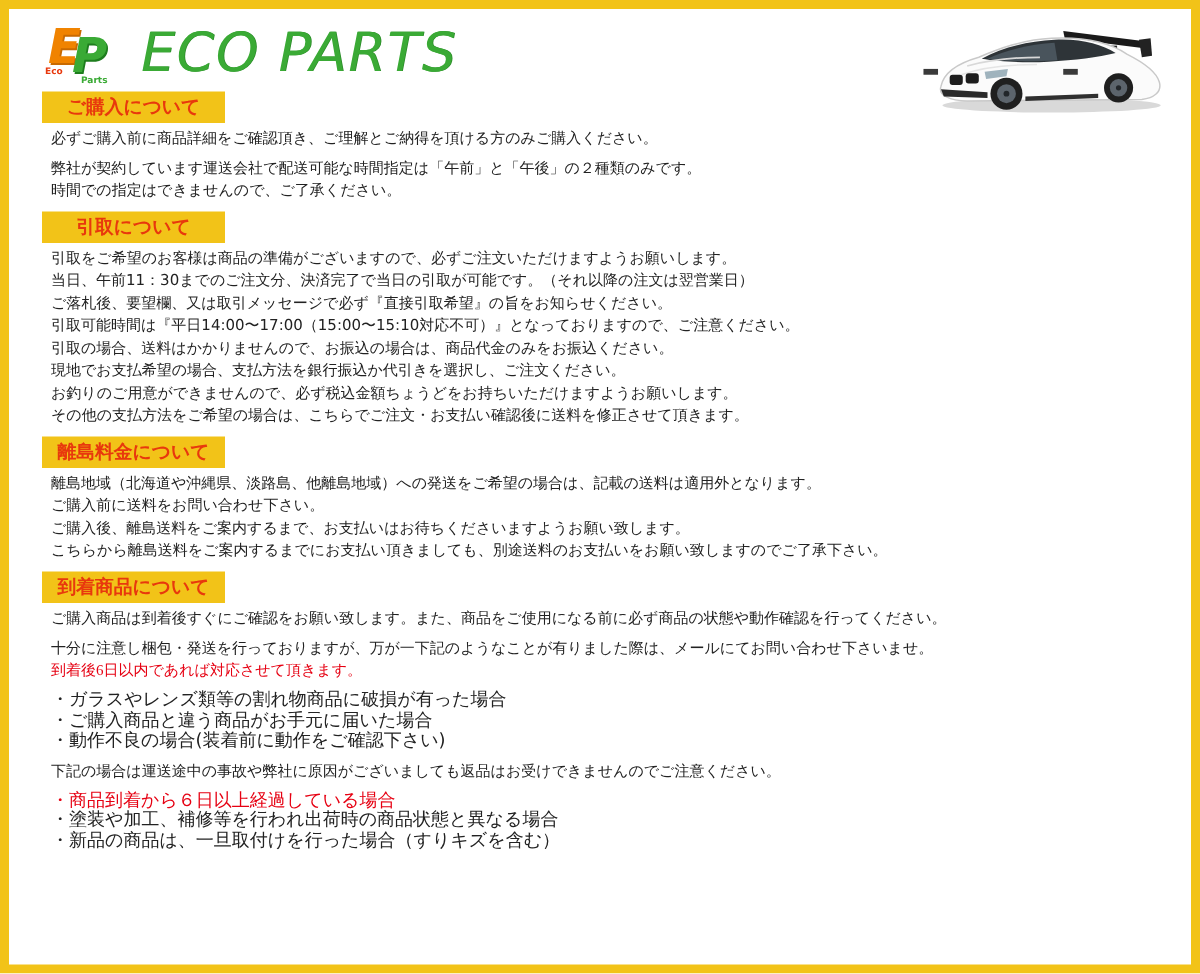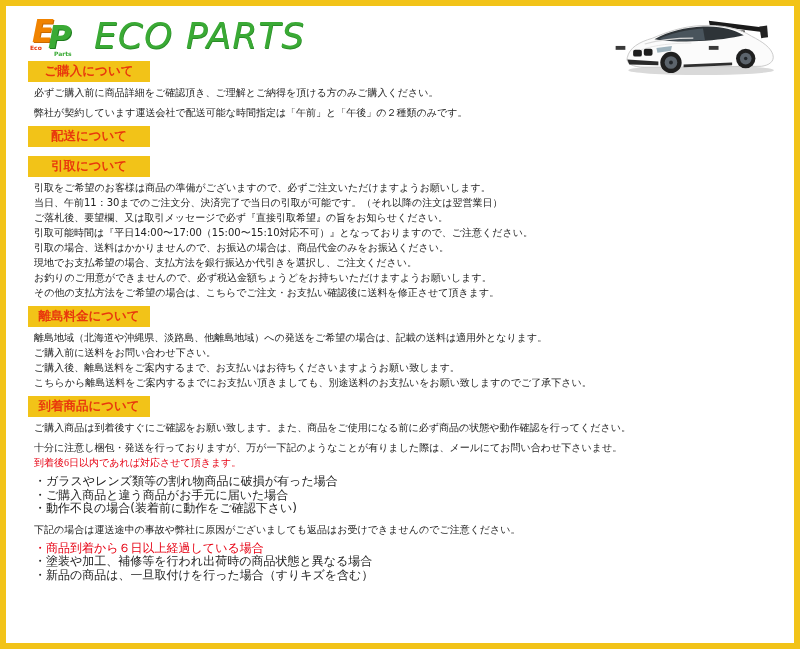--- a/index.html
+++ b/index.html
@@ -97,25 +97,25 @@
     <div class="sec">
       <div class="sec-bar">ご購入について</div>
       <div class="body">
         <div class="ln">必ずご購入前に商品詳細をご確認頂き、ご理解とご納得を頂ける方のみご購入ください。</div>
       </div>
     </div>
 
     <div class="sec">
       <div class="body">
         <div class="ln">弊社が契約しています運送会社で配送可能な時間指定は「午前」と「午後」の２種類のみです。</div>
+        <div class="ln">時間での指定はできませんので、ご了承ください。</div>
       </div>
     </div>
 
     <div class="sec">
-      <div class="sec-bar">配送について</div>
     </div>
 
     <div class="sec">
       <div class="sec-bar">引取について</div>
       <div class="body">
         <div class="ln">引取をご希望のお客様は商品の準備がございますので、必ずご注文いただけますようお願いします。</div>
         <div class="ln">当日、午前11：30までのご注文分、決済完了で当日の引取が可能です。（それ以降の注文は翌営業日）</div>
         <div class="ln">ご落札後、要望欄、又は取引メッセージで必ず『直接引取希望』の旨をお知らせください。</div>
         <div class="ln">引取可能時間は『平日14:00〜17:00（15:00〜15:10対応不可）』となっておりますので、ご注意ください。</div>
         <div class="ln">引取の場合、送料はかかりませんので、お振込の場合は、商品代金のみをお振込ください。</div>

